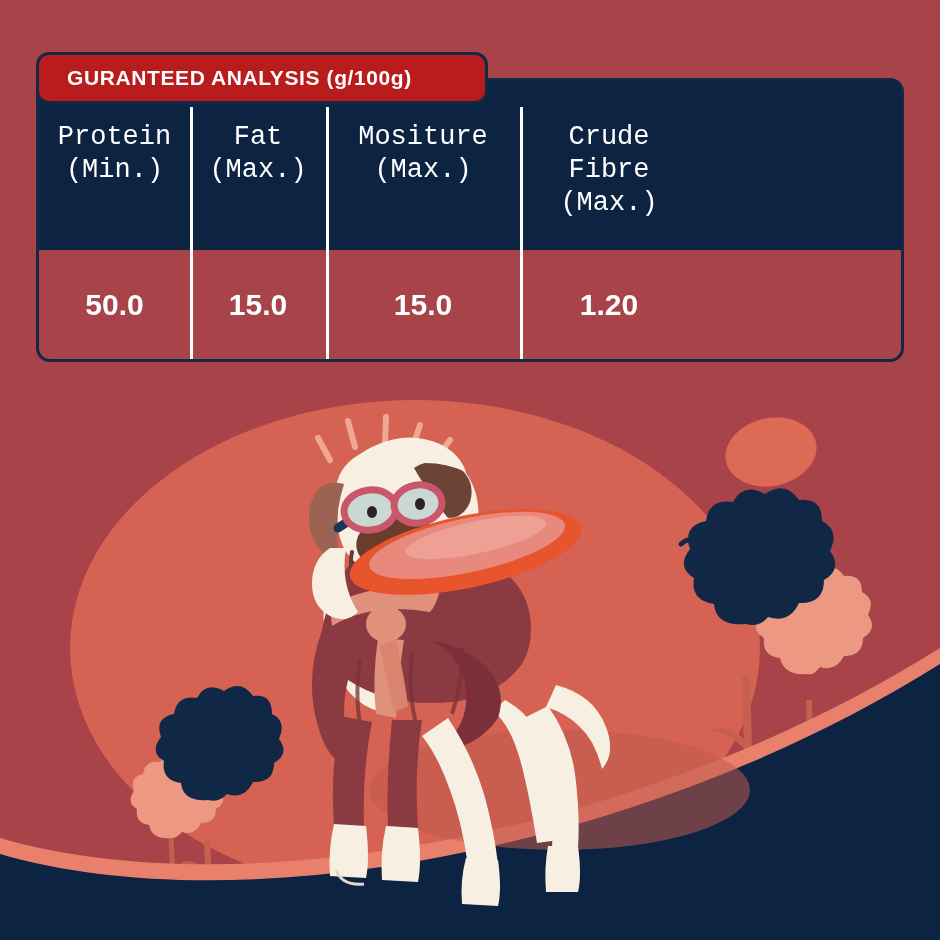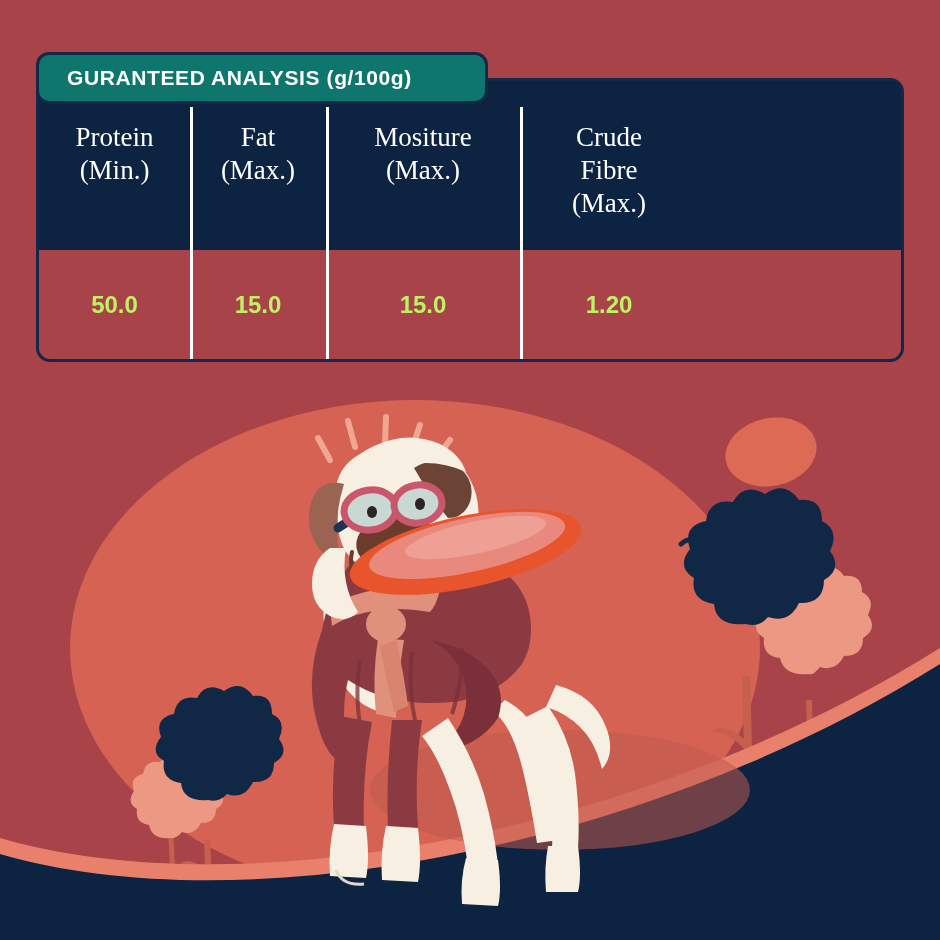--- a/index.html
+++ b/index.html
@@ -35,21 +35,21 @@
     z-index: 5;
   }
 
   .title-badge {
     position: absolute;
     left: 0;
     top: 0;
     width: 452px;
     height: 52px;
     box-sizing: border-box;
-    background: #0f766e;
+    background: #b91c1c;
     border: 3px solid #122846;
     border-radius: 13px;
     display: flex;
     align-items: center;
     padding-left: 28px;
     z-index: 3;
   }
   .title-badge-text {
     color: #FFFFFF;
     font-size: 21px;
@@ -112,27 +112,27 @@
   .col-2 { width: 194px; }
   .col-3 { width: 178px; }
   .col-4 { width: 210px; }
 
   .header-text {
     color: #FFFFFF;
     font-size: 27px;
     line-height: 33px;
     text-align: center;
     font-weight: normal;
-    font-family: Liberation Serif, serif;
+    font-family: Liberation Mono, monospace;
     padding-top: 14px;
     white-space: pre-line;
   }
   .value-text {
-    color: #bef264;
-    font-size: 24px;
+    color: #ffffff;
+    font-size: 30px;
     font-weight: bold;
     text-align: center;
     font-family: "Liberation Sans", sans-serif;
   }
 </style>
 </head>
 <body>
 
 <div id="page">
 

